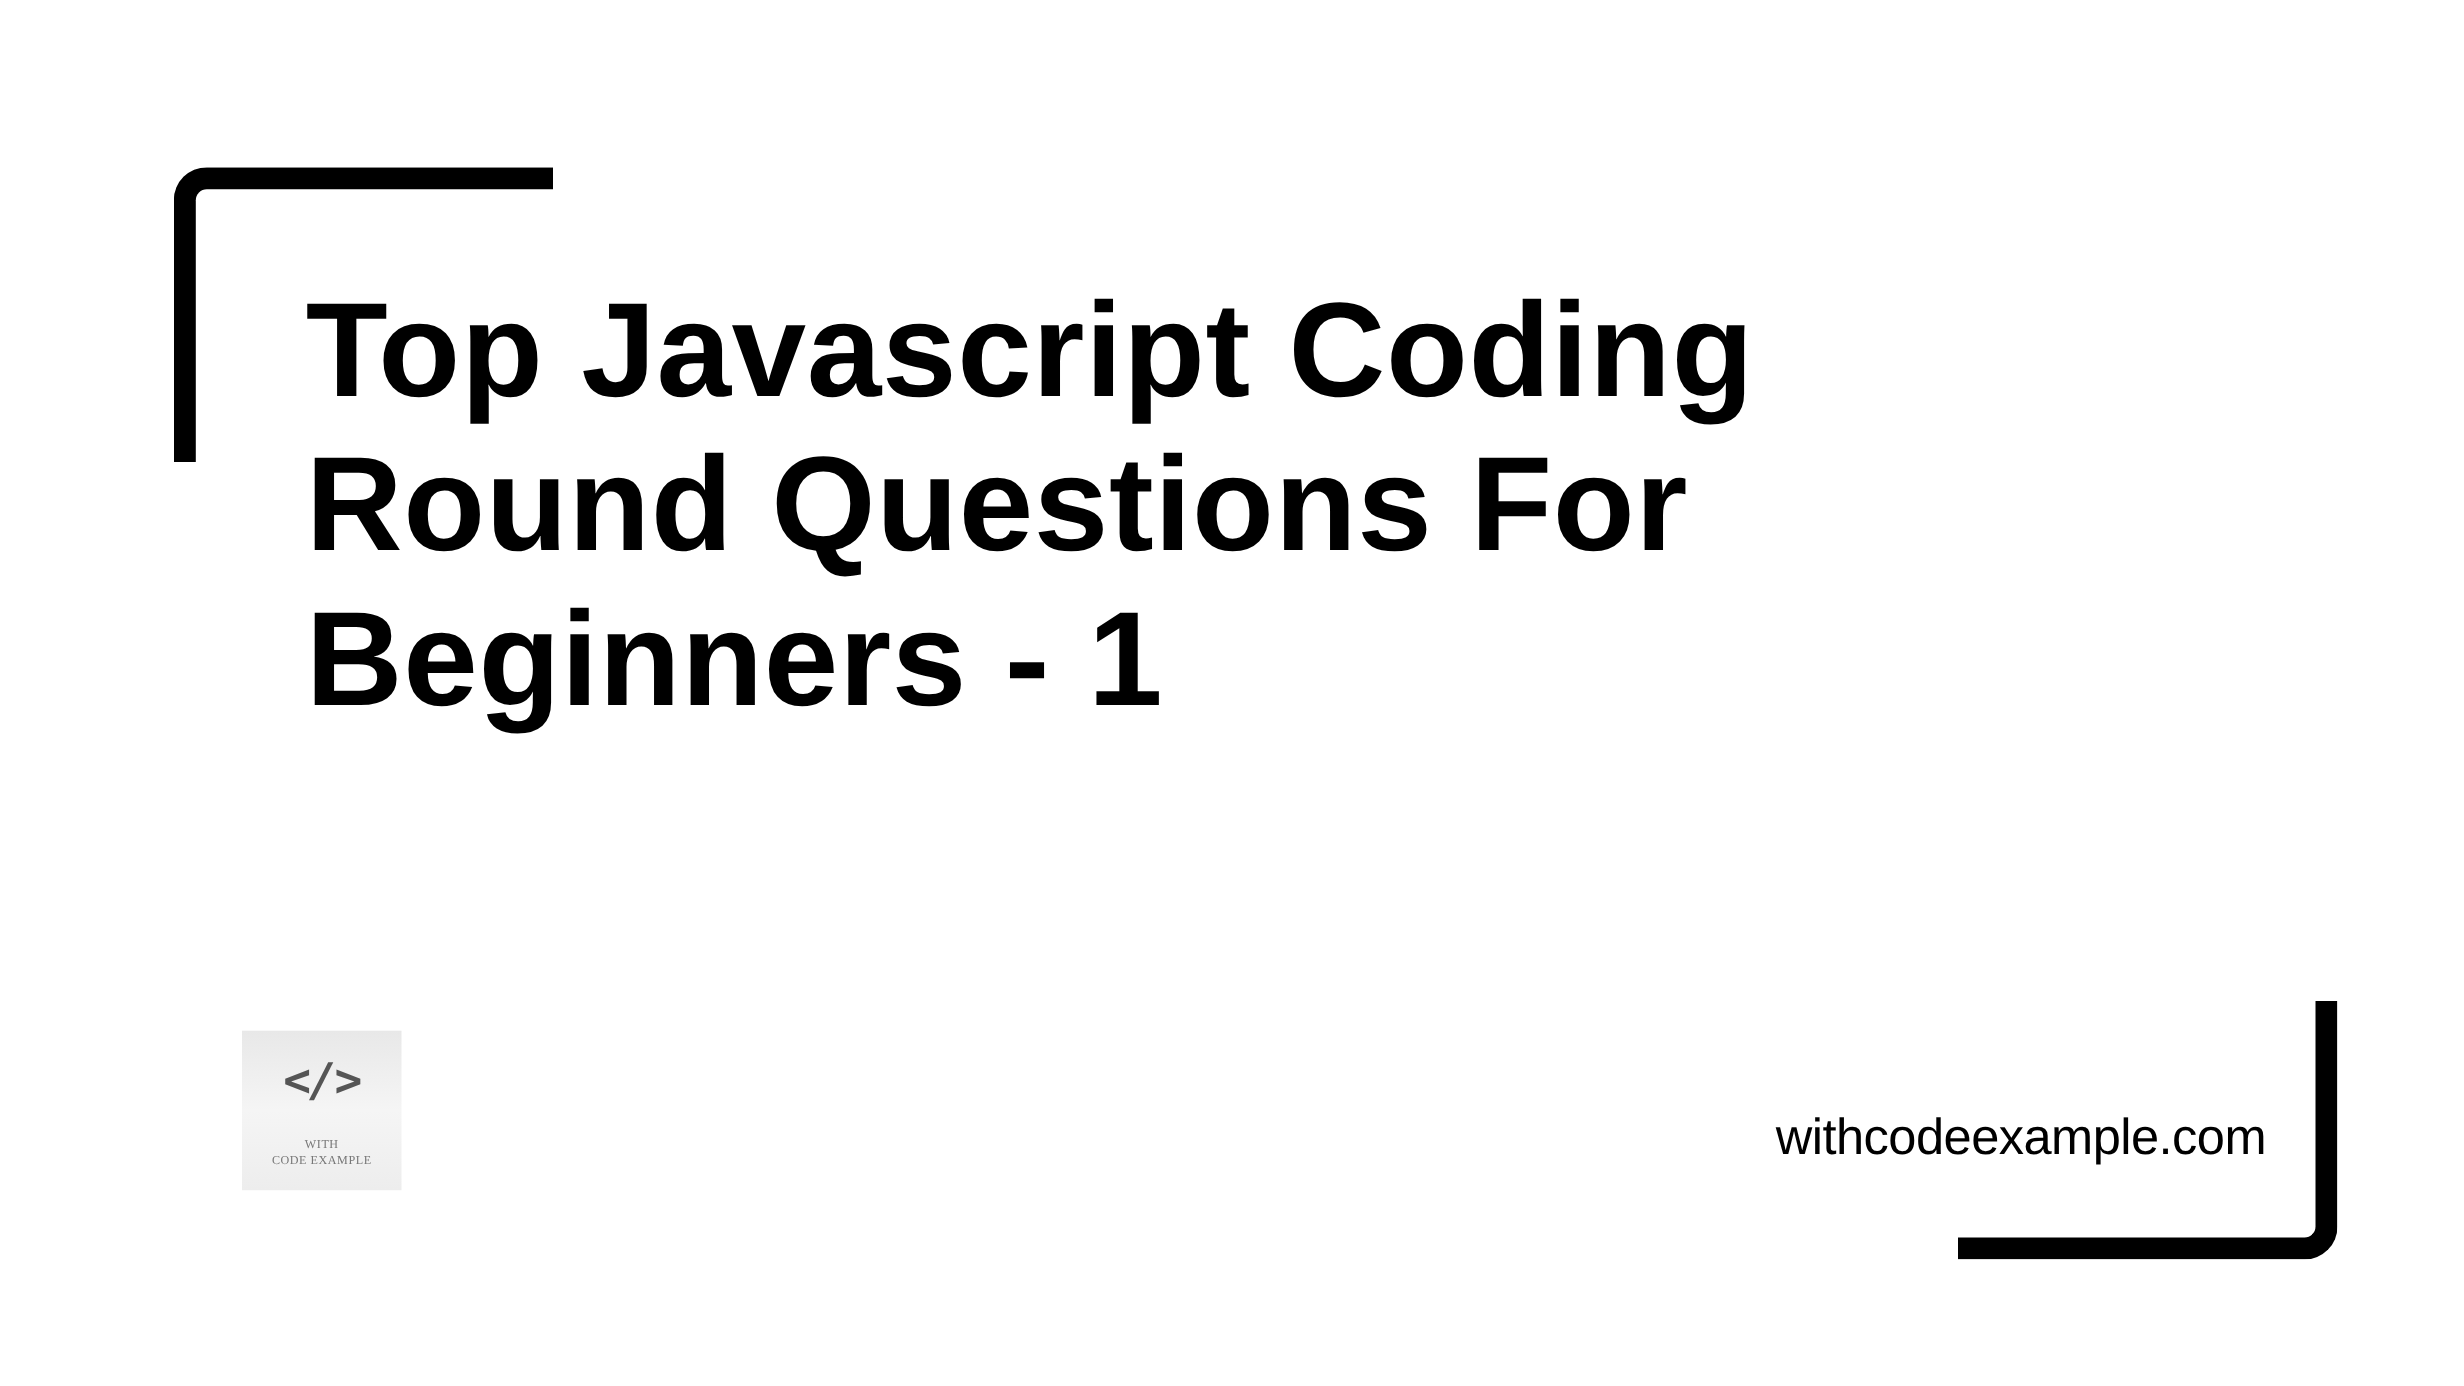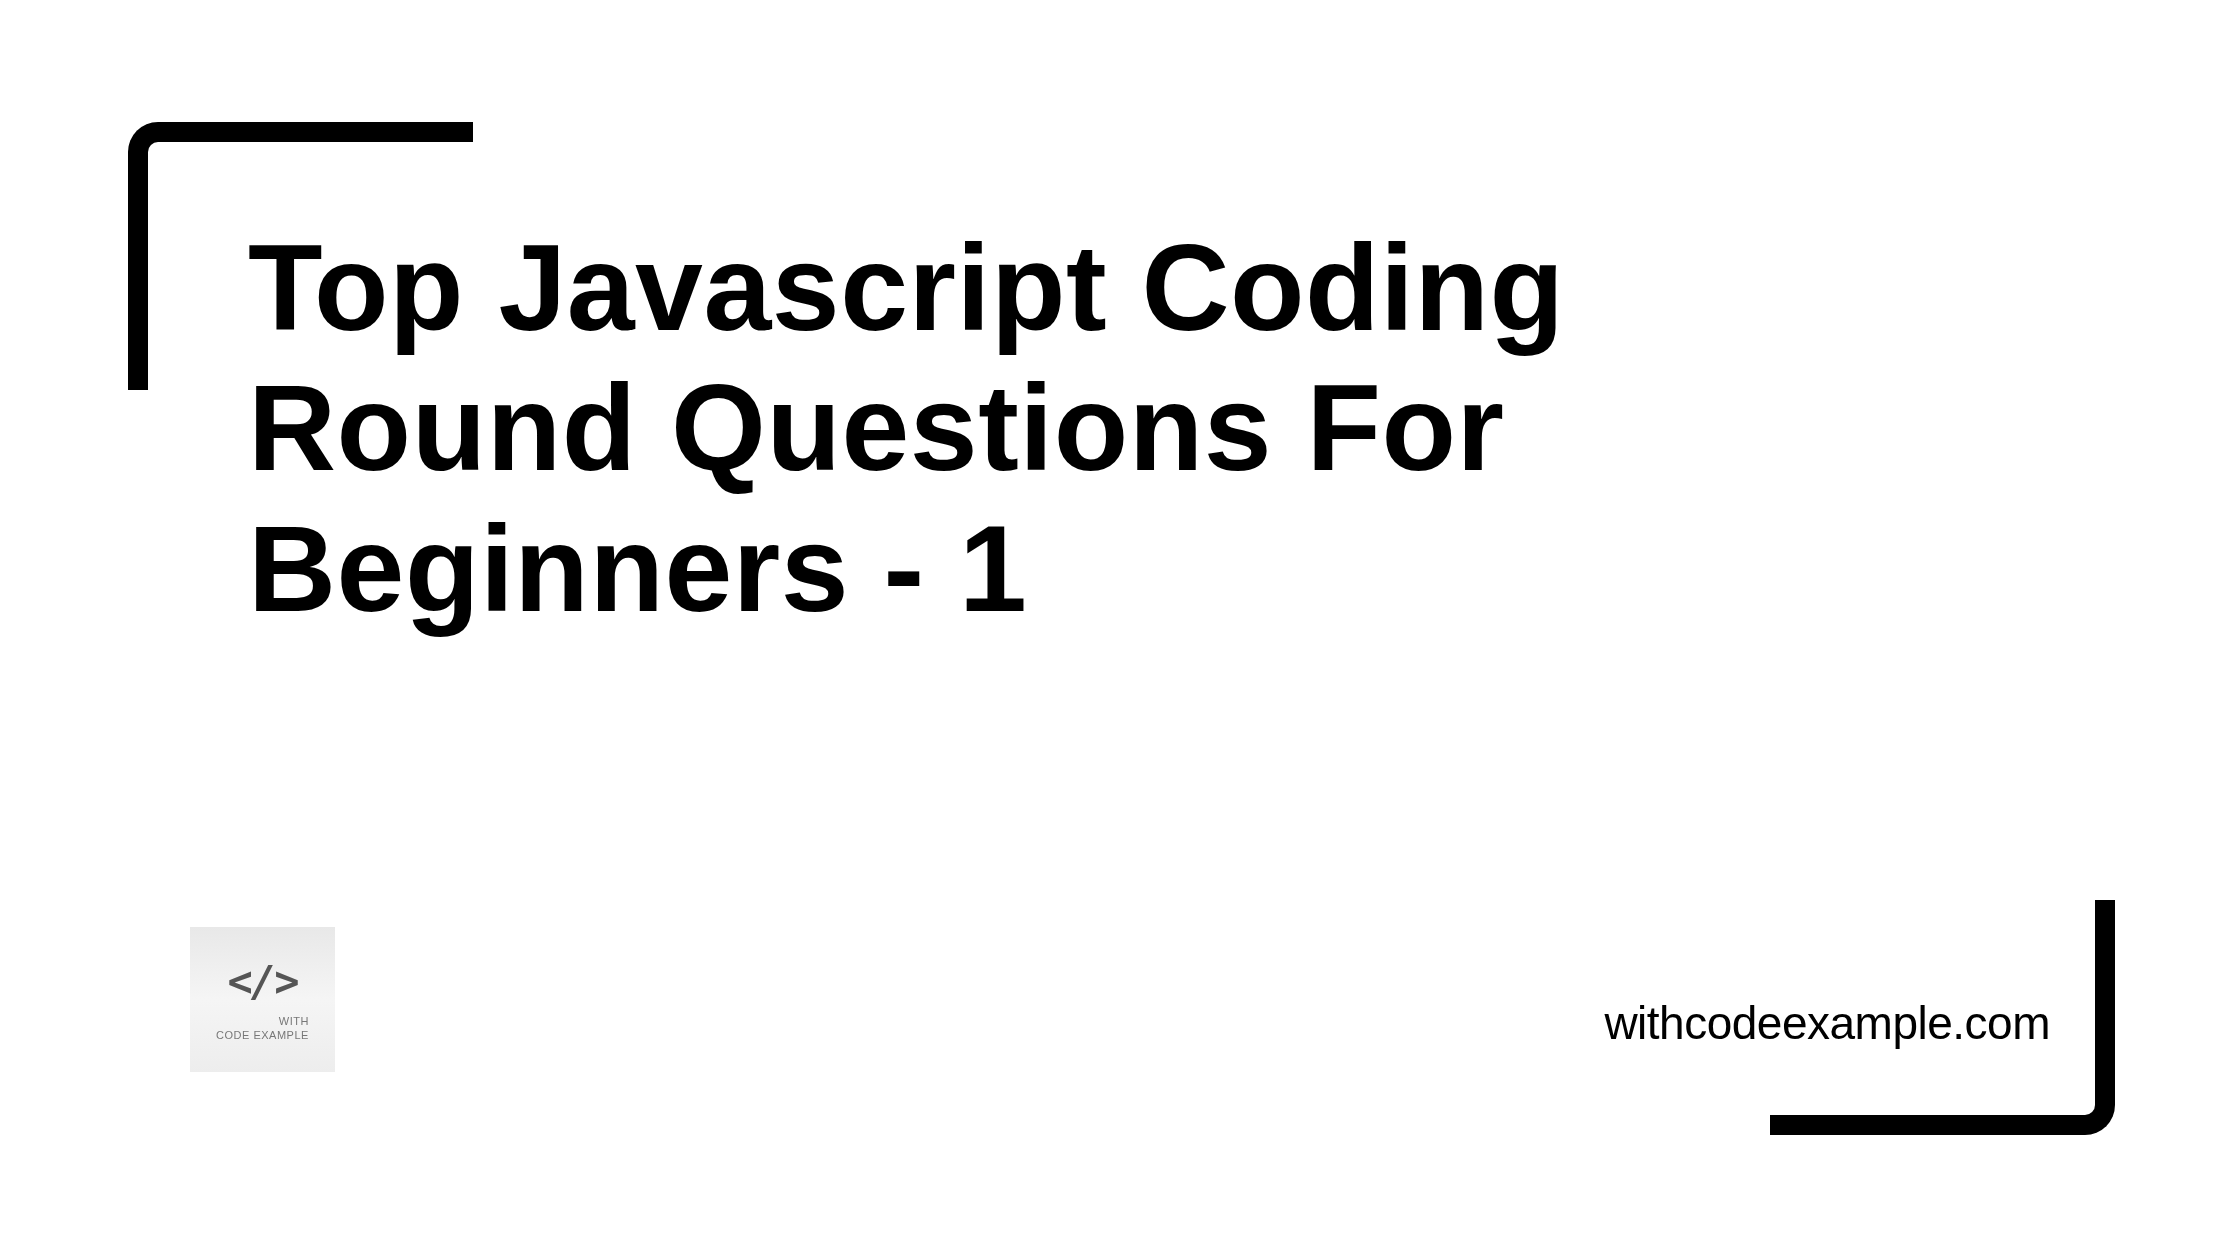--- a/index.html
+++ b/index.html
@@ -1,16 +1,16 @@
 <!DOCTYPE html>
 <html><head>
   <meta charset="utf-8">
   <style>
     * {
-      margin: 0;
+      margin: 10px;
       padding: 0;
       box-sizing: border-box;
     }
     body {
       width: 2240px;
       height: 1260px;
       background: #ffffff;
       position: relative;
       font-family: Arial, Helvetica, sans-serif;
       overflow: hidden;
@@ -63,23 +63,24 @@
       font-size: 42px;
       font-family: monospace;
       font-weight: bold;
       color: #555;
       letter-spacing: -2px;
       font-style: italic;
     }
     .logo-text {
       font-size: 11px;
       color: #777;
-      text-align: right;
+      text-align: center;
       line-height: 1.3;
       letter-spacing: 0.5px;
+      font-family: Liberation Serif, serif;
     }
     .website {
       position: absolute;
       bottom: 210px;
       right: 190px;
       font-size: 46px;
       color: #000;
       font-family: -apple-system, BlinkMacSystemFont, "Segoe UI", Helvetica, sans-serif;
       letter-spacing: -0.5px;
     }

